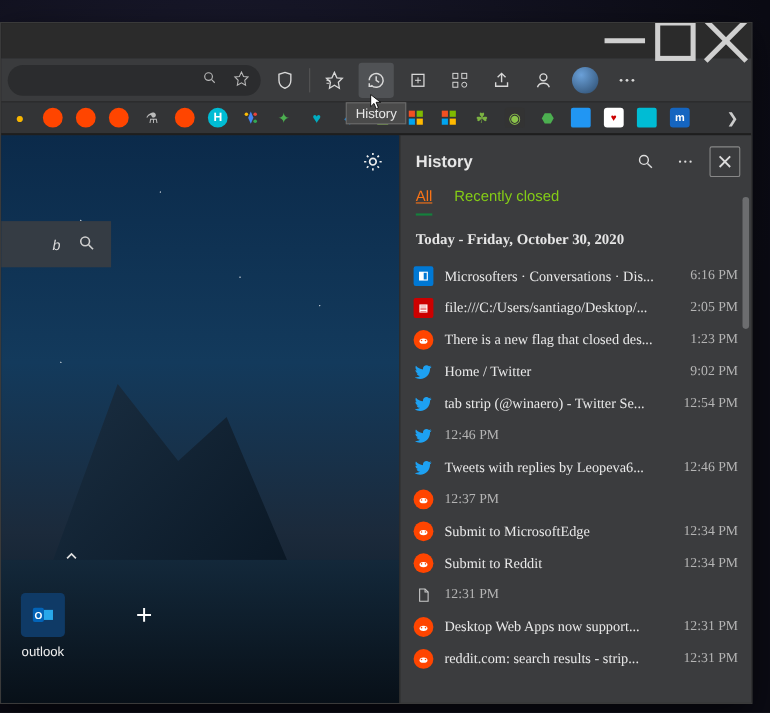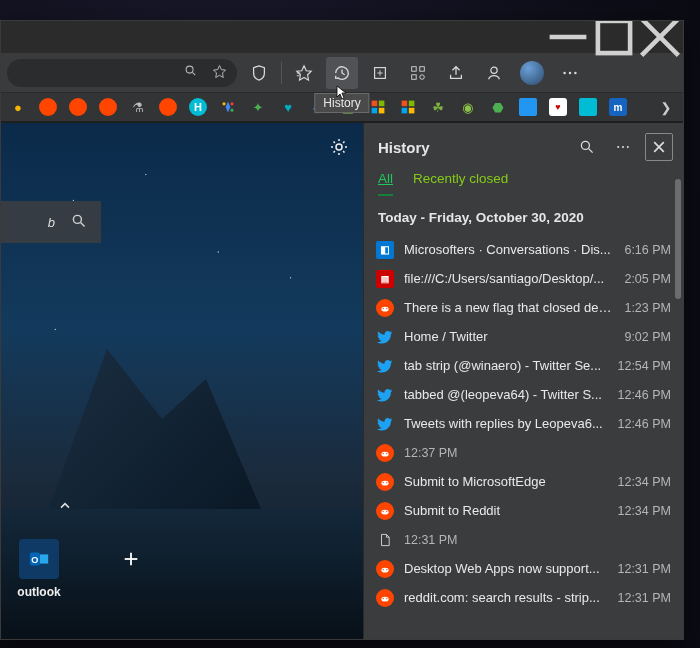--- a/index.html
+++ b/index.html
@@ -148,21 +148,21 @@
   .tiles {
     position:absolute; bottom:40px; left:10px;
     display:flex; gap:36px;
   }
   .tile { width:56px; display:flex; flex-direction:column; align-items:center; gap:6px; }
   .tile .box {
     width:40px;height:40px;border-radius:4px;
     display:flex;align-items:center;justify-content:center;
     font-size:16px;color:#fff;
   }
-  .tile .lbl { font-size:12px; color:#eee;font-weight:bold; }
+  .tile .lbl { font-size:12px; color:#eee; }
   .chev {
     position:absolute; bottom:122px; left:56px; color:#ddd;
   }
   
   .panel {
     width: 320px;
     background: #3b3c3e;
     border-left:1px solid #2a2a2a;
     display:flex;flex-direction:column;
     position:relative;
@@ -177,24 +177,25 @@
     width:28px;height:28px;display:flex;align-items:center;justify-content:center;
     color:#ddd;border-radius:2px;
   }
   .pbtn.border { border:1px solid #888; }
   .ptabs {
     display:flex; gap:20px;
     padding: 4px 14px 0 14px;
     font-size:13.5px;
   }
   .ptab { padding-bottom:8px; color:#84cc16; }
-  .ptab.active { color:#22c55e; border-bottom:2px solid #15803d;text-decoration:underline; }
+  .ptab.active { color:#f97316; border-bottom:2px solid #15803d;text-decoration:underline; }
   .plist {
     flex:1; overflow:hidden;
     padding: 8px 6px 0 6px;
+    font-family: Liberation Serif, serif;
   }
   .datehdr {
     font-weight:600; font-size:13.5px;
     padding:6px 8px 10px 8px;
   }
   .row {
     display:flex;align-items:center;
     height:29px;
     padding:0 6px;
     gap:10px;
@@ -473,21 +474,20 @@
               </div>
               <div class="rtitle">tab strip (@winaero) - Twitter Se...</div>
               <div class="rtime">12:54 PM</div>
             </div>
             <div class="row">
               <div class="fav fv-twitter">
                 <svg width="16" height="16" viewBox="0 0 24 24">
                   <path fill="#1da1f2" d="M23 5.1c-.8.4-1.7.6-2.6.8.9-.6 1.6-1.4 2-2.5-.9.5-1.9.9-2.9 1.1C18.6 3.6 17.4 3 16 3c-2.6 0-4.7 2.1-4.7 4.7 0 .4 0 .7.1 1.1C7.7 8.6 4.1 6.7 1.7 3.8c-.4.7-.6 1.5-.6 2.4 0 1.6.8 3.1 2.1 3.9-.8 0-1.5-.2-2.2-.6v.1c0 2.3 1.6 4.2 3.8 4.6-.4.1-.8.2-1.3.2-.3 0-.6 0-.9-.1.6 1.9 2.4 3.3 4.5 3.3-1.6 1.3-3.7 2-6 2-.4 0-.8 0-1.1-.1C2.1 21 4.6 21.8 7.3 21.8c8.8 0 13.6-7.3 13.6-13.6v-.6c.9-.7 1.7-1.5 2.1-2.5z"></path>
                 </svg>
               </div>
-              <div class="rtitle">tabbed @(leopeva64) - Twitter S...</div>
               <div class="rtime">12:46 PM</div>
             </div>
             <div class="row">
               <div class="fav fv-twitter">
                 <svg width="16" height="16" viewBox="0 0 24 24">
                   <path fill="#1da1f2" d="M23 5.1c-.8.4-1.7.6-2.6.8.9-.6 1.6-1.4 2-2.5-.9.5-1.9.9-2.9 1.1C18.6 3.6 17.4 3 16 3c-2.6 0-4.7 2.1-4.7 4.7 0 .4 0 .7.1 1.1C7.7 8.6 4.1 6.7 1.7 3.8c-.4.7-.6 1.5-.6 2.4 0 1.6.8 3.1 2.1 3.9-.8 0-1.5-.2-2.2-.6v.1c0 2.3 1.6 4.2 3.8 4.6-.4.1-.8.2-1.3.2-.3 0-.6 0-.9-.1.6 1.9 2.4 3.3 4.5 3.3-1.6 1.3-3.7 2-6 2-.4 0-.8 0-1.1-.1C2.1 21 4.6 21.8 7.3 21.8c8.8 0 13.6-7.3 13.6-13.6v-.6c.9-.7 1.7-1.5 2.1-2.5z"></path>
                 </svg>
               </div>
               <div class="rtitle">Tweets with replies by Leopeva6...</div>
               <div class="rtime">12:46 PM</div>

